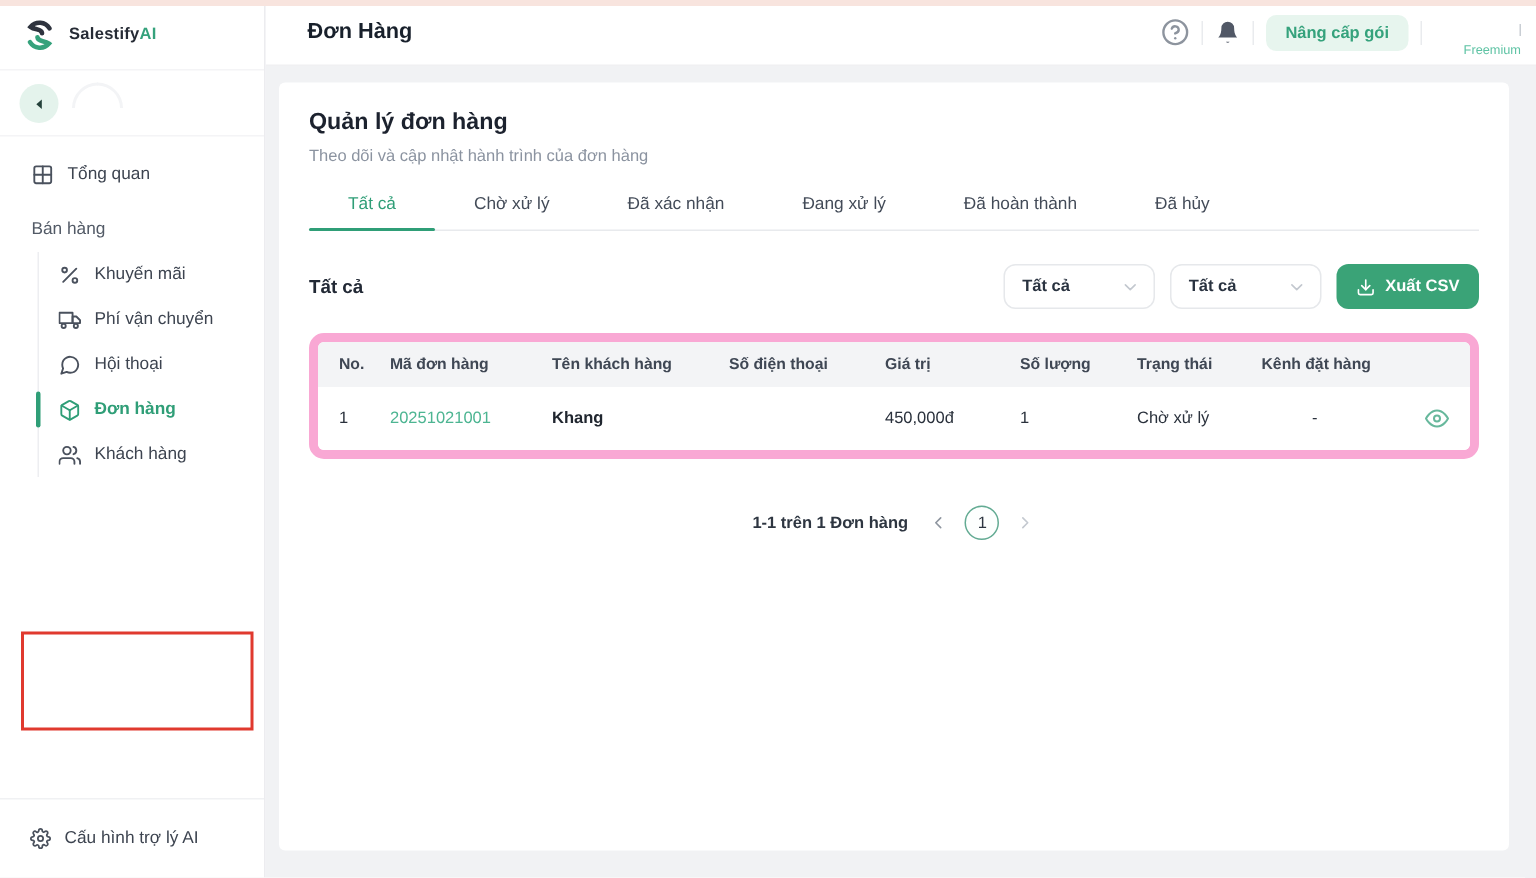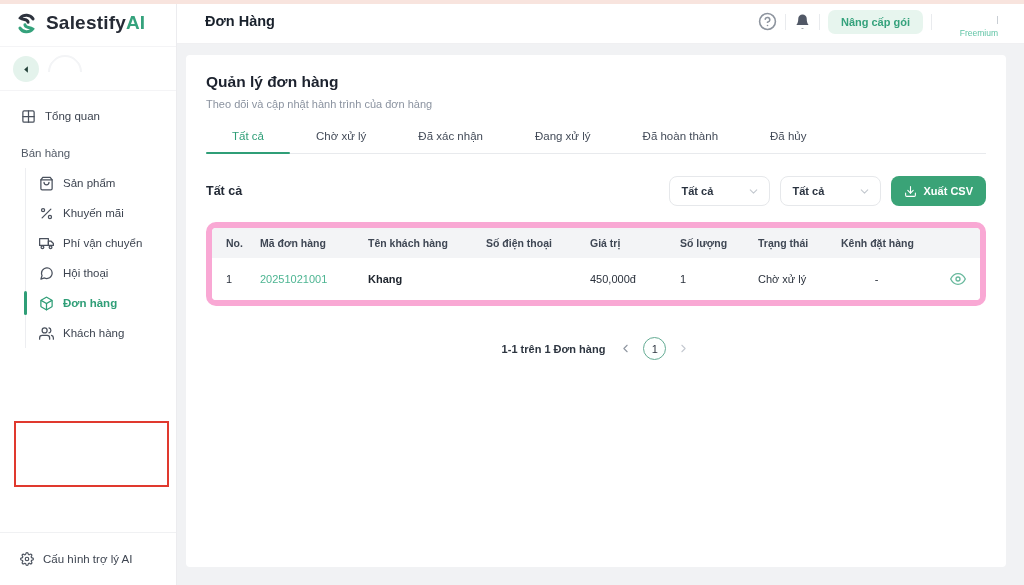--- a/index.html
+++ b/index.html
@@ -6,21 +6,21 @@
   html,body { width:1024px; height:585px; }
   body { position:relative; background:#f1f2f4; overflow:hidden; font-size:12px; color:#1d242f; }
   svg { display:block; }
   .ic { stroke:currentColor; fill:none; stroke-width:2; stroke-linecap:round; stroke-linejoin:round; }
 
   .top-strip { position:absolute; top:0; left:0; right:0; height:4px; background:#f8e4de; z-index:60; }
 
   
   .sidebar { position:absolute; left:0; top:0; bottom:0; width:177px; background:#fff; border-right:1px solid #ececef; z-index:10; }
   .logo-row { display:flex; align-items:center; gap:8px; height:47px; padding:0 15px; border-bottom:1px solid #f4f4f6; }
-  .logo-text { font-size:19px; font-weight:800; color:#262b35; letter-spacing:.2px; }
+  .logo-text { font-size:11px; font-weight:800; color:#262b35; letter-spacing:.2px; }
   .logo-text .ai { color:#35a27c; }
   .collapse-row { position:relative; height:44px; border-bottom:1px solid #f4f4f6; }
   .collapse-btn { position:absolute; left:13px; top:9px; width:26px; height:26px; border-radius:50%; background:#e4f3ec; border:none; display:flex; align-items:center; justify-content:center; cursor:pointer; }
   .ghost-arc { position:absolute; left:48px; top:8px; width:34px; height:34px; border-radius:50%; border:2px solid #f3f4f6; border-bottom-color:transparent; border-left-color:transparent; transform:rotate(-45deg); }
 
   .nav { padding-top:10px; }
   .nav-item, .nav-section { display:flex; align-items:center; gap:9px; height:30px; padding-left:21px; font-size:11.5px; color:#3d4450; }
   .nav-item { cursor:pointer; }
   .nav-section { color:#525a66; margin-top:7px; }
   .nav-section.green { color:#2f9e77; }
@@ -32,21 +32,21 @@
   .nav-item.active .nico { color:#2f9e77; }
 
   .annotation-box { position:absolute; left:14px; top:421px; width:155px; height:66px; border:2px solid #e0392e; z-index:50; pointer-events:none; }
 
   .sidebar-footer { position:absolute; left:0; right:0; bottom:14px; border-top:1px solid #f0f1f3; padding:16px 0 2px 20px; }
   .sidebar-footer .nav-item { padding-left:0; height:20px; }
 
   
   .header { position:absolute; left:177px; top:0; right:0; height:44px; background:#fff; border-bottom:1px solid #f0f0f2; z-index:5; }
   .header-title { position:absolute; left:28px; top:13px; font-size:14.5px; font-weight:700; color:#18202b; }
-  .header-right { position:absolute; right:26px; top:0; height:100%; display:flex; align-items:center; gap:8px; }
+  .header-right { position:absolute; right:10px; top:0; height:100%; display:flex; align-items:center; gap:8px; }
   .hsep { width:1px; height:16px; background:#e9ebee; }
   .icon-btn { background:none; border:none; cursor:pointer; color:#8d949e; padding:0; }
   .bell { color:#515866; }
   .upgrade-pill { background:#e7f5ee; color:#35a27c; border:none; font-size:11px; font-weight:600; padding:6px 13px; border-radius:7px; cursor:pointer; }
   .plan { width:58px; text-align:right; line-height:1.25; padding-top:8px; }
   .plan-mark { display:inline-block; width:1px; height:8px; background:#c9ced4; }
   .plan-name { font-size:8.5px; color:#5ec3a4; }
 
   
   .content { position:absolute; left:177px; top:44px; right:0; bottom:0; background:#f1f2f4; }
@@ -120,28 +120,20 @@
           <rect x="3" y="3" width="18" height="18" rx="2"></rect>
           <line x1="3" y1="12" x2="21" y2="12"></line>
           <line x1="12" y1="3" x2="12" y2="21"></line>
         </svg>
       <span>Tổng quan</span>
     </div>
 
 
     <div class="nav-section">Bán hàng</div>
     <div class="nav-group">
-      <div class="nav-item">
-        <svg class="ic nico" width="15" height="15" viewBox="0 0 24 24">
-            <path d="M6 2L3 6v14a2 2 0 0 0 2 2h14a2 2 0 0 0 2-2V6l-3-4z"></path>
-            <line x1="3" y1="6" x2="21" y2="6"></line>
-            <path d="M16 10a4 4 0 0 1-8 0"></path>
-          </svg>
-        <span>Sản phẩm</span>
-      </div>
       <div class="nav-item">
         <svg class="ic nico" width="15" height="15" viewBox="0 0 24 24">
             <line x1="19" y1="5" x2="5" y2="19"></line>
             <circle cx="6.5" cy="6.5" r="2.5"></circle>
             <circle cx="17.5" cy="17.5" r="2.5"></circle>
           </svg>
         <span>Khuyến mãi</span>
       </div>
       <div class="nav-item">
         <svg class="ic nico" width="15" height="15" viewBox="0 0 24 24">

